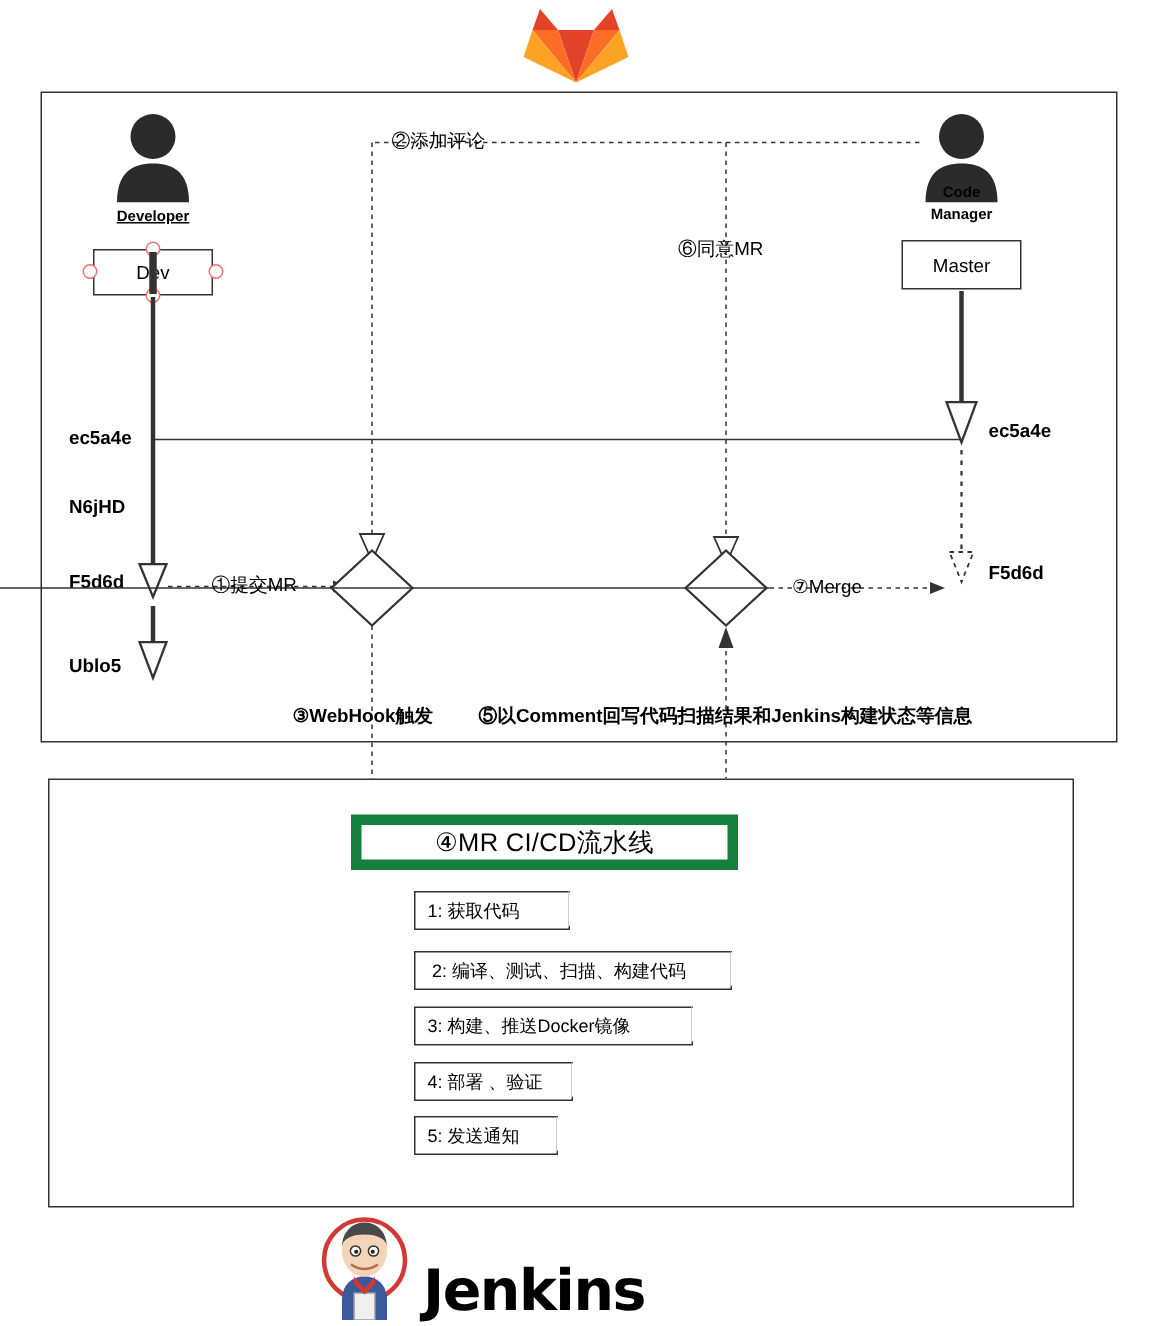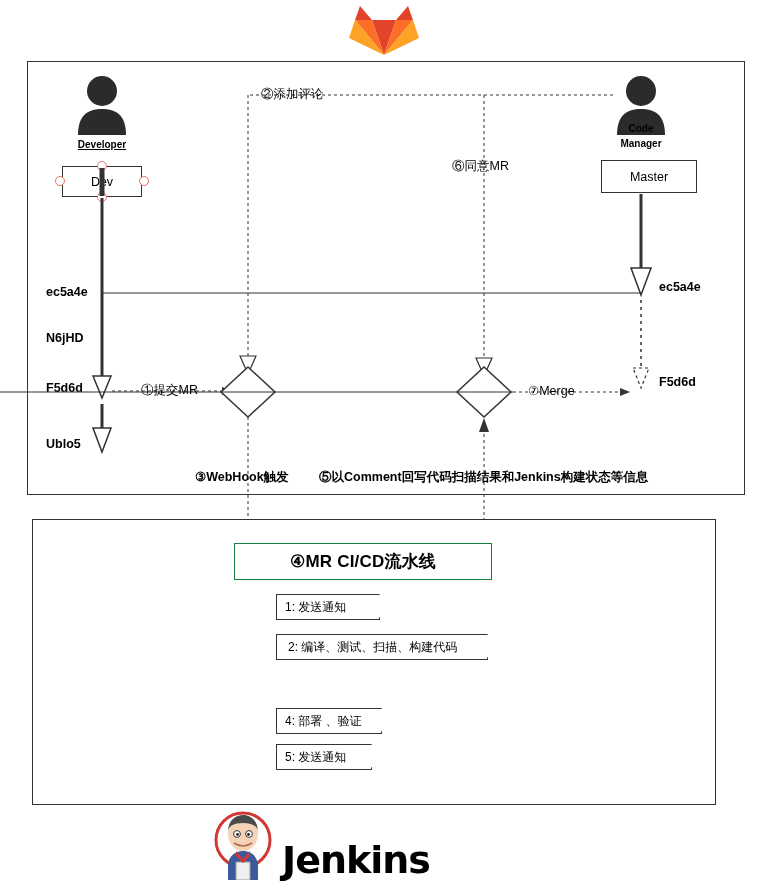--- a/index.html
+++ b/index.html
@@ -3,21 +3,21 @@
 <meta charset="utf-8">
 <style>
   html,body{margin:0;padding:0;background:#ffffff;}
   body{width:767px;height:884px;position:relative;font-family:"Liberation Sans",sans-serif;color:#000;}
   .diagram{position:absolute;left:0;top:0;width:767px;height:884px;}
   .abs{position:absolute;}
   .box{border:1px solid #333;background:#fff;box-sizing:border-box;}
   .lbl{font-size:12.5px;font-weight:bold;line-height:1.15;white-space:nowrap;}
   .lbl-n{font-size:12.5px;font-weight:normal;line-height:1.15;white-space:nowrap;}
   .center{text-align:center;}
-  .pipe-title{border:1px solid #15803d;background:#fff;box-sizing:border-box;display:flex;align-items:center;justify-content:center;font-size:17px;font-weight:bold;letter-spacing:.2px;}
+  .pipe-title{border:7px solid #15803d;background:#fff;box-sizing:border-box;display:flex;align-items:center;justify-content:center;font-size:17px;font-weight:normal;letter-spacing:.2px;}
   .chev{position:absolute;border:1px solid #333;background:#fff;box-sizing:border-box;display:flex;align-items:center;padding-left:8px;font-size:12px;white-space:nowrap;}
   .chev::after{content:"";position:absolute;right:-9px;top:-1px;width:0;height:0;border-left:9px solid #fff;border-top:12px solid transparent;border-bottom:12px solid transparent;}
   .jenkins-txt{font-size:38px;font-weight:bold;font-family:"DejaVu Sans",sans-serif;letter-spacing:-1px;}
   .person-label{font-size:10px;font-weight:bold;text-align:center;line-height:1.15;}
   svg{display:block;}
 </style>
 </head>
 <body>
 
 <div class="diagram">
@@ -55,21 +55,21 @@
   </div>
   <div class="abs person-label" style="left:589px;top:123px;width:104px;">Code</div>
   <div class="abs person-label" style="left:589px;top:138px;width:104px;">Manager</div>
 
   <div class="abs box center" style="left:62px;top:166px;width:80px;height:31px;display:flex;align-items:center;justify-content:center;font-size:12.5px;">Dev</div>
   <div class="abs" style="left:55px;top:176px;width:10px;height:10px;border:1px solid #e8736b;border-radius:50%;background:#fff;box-sizing:border-box;"></div>
   <div class="abs" style="left:139px;top:176px;width:10px;height:10px;border:1px solid #e8736b;border-radius:50%;background:#fff;box-sizing:border-box;"></div>
   <div class="abs" style="left:97px;top:161px;width:10px;height:10px;border:1px solid #e8736b;border-radius:50%;background:#fff;box-sizing:border-box;"></div>
   <div class="abs" style="left:97px;top:192px;width:10px;height:10px;border:1px solid #e8736b;border-radius:50%;background:#fff;box-sizing:border-box;"></div>
 
-  <div class="abs box center" style="left:601px;top:160px;width:96px;height:33px;display:flex;align-items:center;justify-content:center;font-size:12.5px;">Master</div>
+  <div class="abs box center" style="left:601px;top:160px;width:80px;height:33px;display:flex;align-items:center;justify-content:center;font-size:12.5px;">Master</div>
 
   <div class="abs lbl" style="left:46px;top:285px;">ec5a4e</div>
   <div class="abs lbl" style="left:46px;top:331px;">N6jHD</div>
   <div class="abs lbl" style="left:46px;top:381px;">F5d6d</div>
   <div class="abs lbl" style="left:46px;top:437px;">Ublo5</div>
 
   <div class="abs lbl" style="left:659px;top:280px;">ec5a4e</div>
   <div class="abs lbl" style="left:659px;top:375px;">F5d6d</div>
 
   <svg class="abs" style="left:0;top:0;" width="767" height="884">
@@ -132,22 +132,23 @@
   <div class="abs lbl-n" style="left:452px;top:159px;">⑥同意MR</div>
   <div class="abs lbl-n" style="left:141px;top:383px;">①提交MR</div>
   <div class="abs lbl-n" style="left:528px;top:384px;">⑦Merge</div>
   <div class="abs lbl" style="left:195px;top:470px;">③WebHook触发</div>
   <div class="abs lbl" style="left:319px;top:470px;">⑤以Comment回写代码扫描结果和Jenkins构建状态等信息</div>
 
   <div class="box abs" style="left:32px;top:519px;width:684px;height:286px;"></div>
 
   <div class="pipe-title abs" style="left:234px;top:543px;width:258px;height:37px;">④MR CI/CD流水线</div>
 
-  <div class="chev abs" style="left:276px;top:594px;width:104px;height:26px;">1: 发送通知</div>
+  <div class="chev abs" style="left:276px;top:594px;width:104px;height:26px;">1: 获取代码</div>
   <div class="chev abs" style="left:276px;top:634px;width:212px;height:26px;padding-left:11px;">2: 编译、测试、扫描、构建代码</div>
+  <div class="chev abs" style="left:276px;top:671px;width:186px;height:26px;">3: 构建、推送Docker镜像</div>
   <div class="chev abs" style="left:276px;top:708px;width:106px;height:26px;">4: 部署 、验证</div>
   <div class="chev abs" style="left:276px;top:744px;width:96px;height:26px;">5: 发送通知</div>
 
   <div class="abs" style="left:212px;top:810px;width:62px;height:70px;">
     <svg width="62" height="70" viewBox="0 0 62 70">
       <circle cx="31" cy="30" r="27" fill="#ffffff" stroke="#d33833" stroke-width="3"></circle>
       <path d="M16,57 C16,46 23,41 31,41 C39,41 46,46 46,57 L46,70 L16,70 Z" fill="#3b5a9b"></path>
       <rect x="24" y="52" width="14" height="18" fill="#f0f0f0" stroke="#999" stroke-width="1"></rect>
       <ellipse cx="31" cy="24" rx="15" ry="17" fill="#f3d4b6"></ellipse>
       <path d="M16,22 C16,10 24,5 31,5 C38,5 46,10 46,22 C46,16 40,13 31,13 C22,13 16,16 16,22 Z" fill="#4a4a4a"></path>

